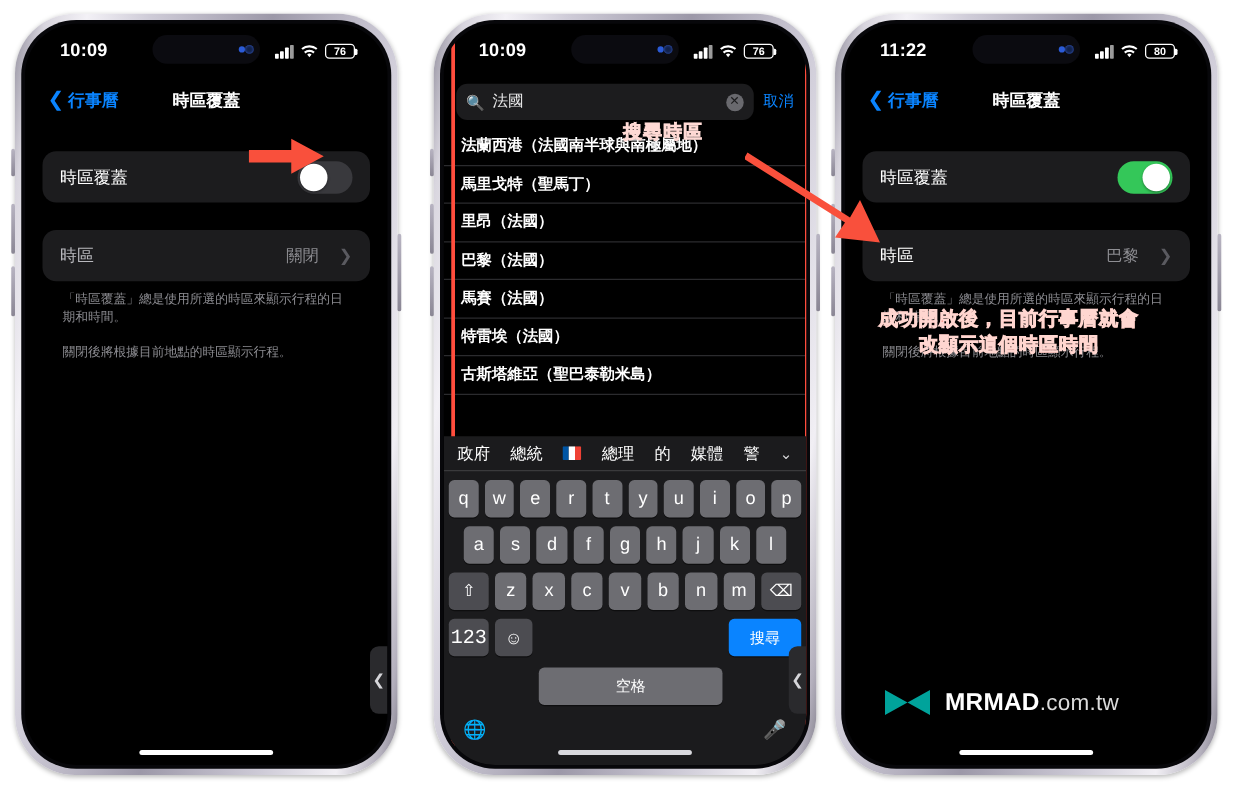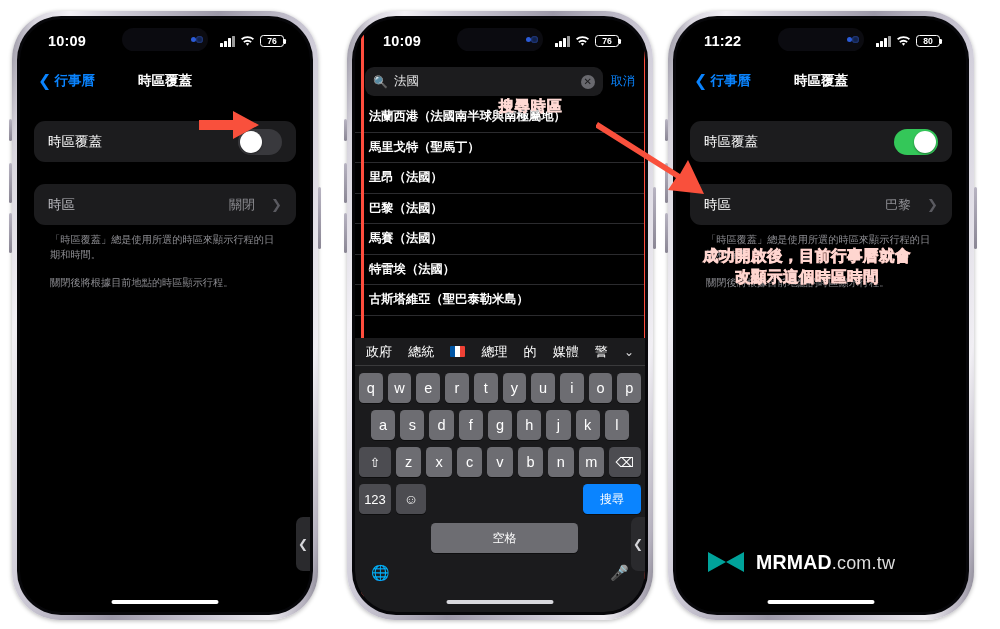--- a/index.html
+++ b/index.html
@@ -149,21 +149,21 @@
   .tzlist { padding: 0; font-weight: bold; }
   .tzrow {
     height: 30.5px; display: flex; align-items: center;
     color: #fff; font-size: 12.3px; padding-left: 14px;
     border-bottom: .5px solid #2b2b2e; margin-left: 0;
   }
 
   
   .keyboard {
     position: absolute; left: 0; right: 0; bottom: 0;
-    background: #1b1b1d; padding-bottom: 19px;
+    background: #1b1b1d; padding-bottom: 8px;
   }
   .sugg {
     height: 28px; display: flex; align-items: center; justify-content: space-between;
     padding: 0 11px; color: #fff; font-size: 13px; border-bottom: .5px solid #3a3a3c;
   }
   .sugg .flag {
     width: 15px; height: 11px; display: inline-flex; border-radius: 1px; overflow: hidden;
   }
   .sugg .flag i { flex: 1; display: block; }
   .sugg .flag i:nth-child(1){background:#0055a4}
@@ -174,21 +174,21 @@
   .krow { display: flex; justify-content: center; gap: 5px; margin-top: 7px; padding: 0 4px; }
   .key {
     background: #6d6d72; color: #fff; border-radius: 4.5px;
     height: 30px; min-width: 23.5px; flex: 1;
     display: flex; align-items: center; justify-content: center;
     font-size: 14.5px; box-shadow: 0 1px 0 rgba(0,0,0,.45);
   }
   .krow.r2 { padding: 0 16px; }
   .krow.r3 { padding: 0 4px; }
   .key.wide { flex: 0 0 32px; background: #4c4c51; font-size: 13px; }
-  .key.num  { flex: 0 0 32px; background: #4c4c51; font-size: 13px; }
+  .key.num  { flex: 0 0 32px; background: #4c4c51; font-size: 16px; font-family: Liberation Mono, monospace; }
   .key.emoji{ flex: 0 0 30px; background: #4c4c51; font-size: 14px; }
   .key.space{ flex: 1 1 auto; background: #6d6d72; font-size: 12px; margin-top: 39px; }
   .key.go   { flex: 0 0 58px; background: #0a84ff; font-size: 12px; }
   .kbbottom {
     height: 40px; display: flex; align-items: center; justify-content: space-between;
     padding: 0 16px; color: #fff; font-size: 15px;
   }
 
   
   .home-ind {

